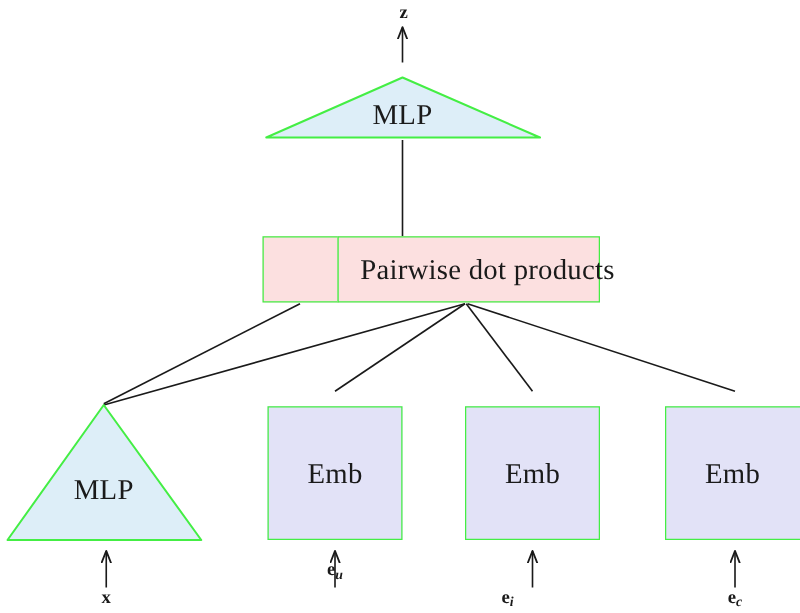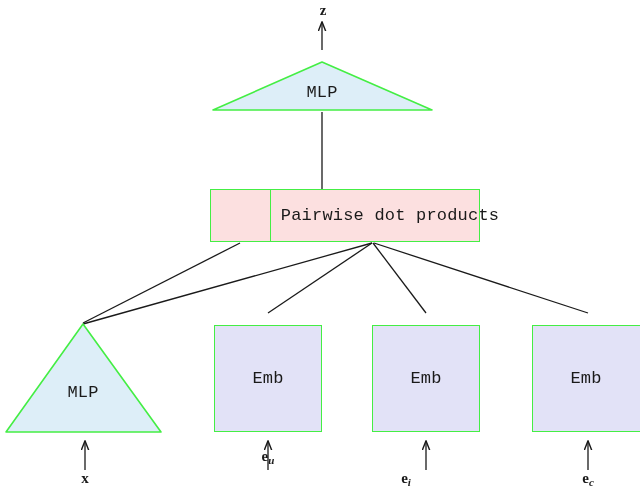--- a/index.html
+++ b/index.html
@@ -22,25 +22,24 @@
     top: 0;
     width: 640px;
     height: 490px;
     overflow: visible;
   }
   .node-label {
     position: absolute;
     display: flex;
     align-items: center;
     justify-content: center;
-    font-size: 17px;
+    font-size: 23px;
     letter-spacing: 0.2px;
     white-space: nowrap;
     pointer-events: none;
-    font-family: Liberation Mono, monospace;
   }
   .io-label {
     position: absolute;
     font-size: 15px;
     font-weight: bold;
     white-space: nowrap;
     text-align: center;
   }
   .io-label .sub {
     font-size: 11px;

